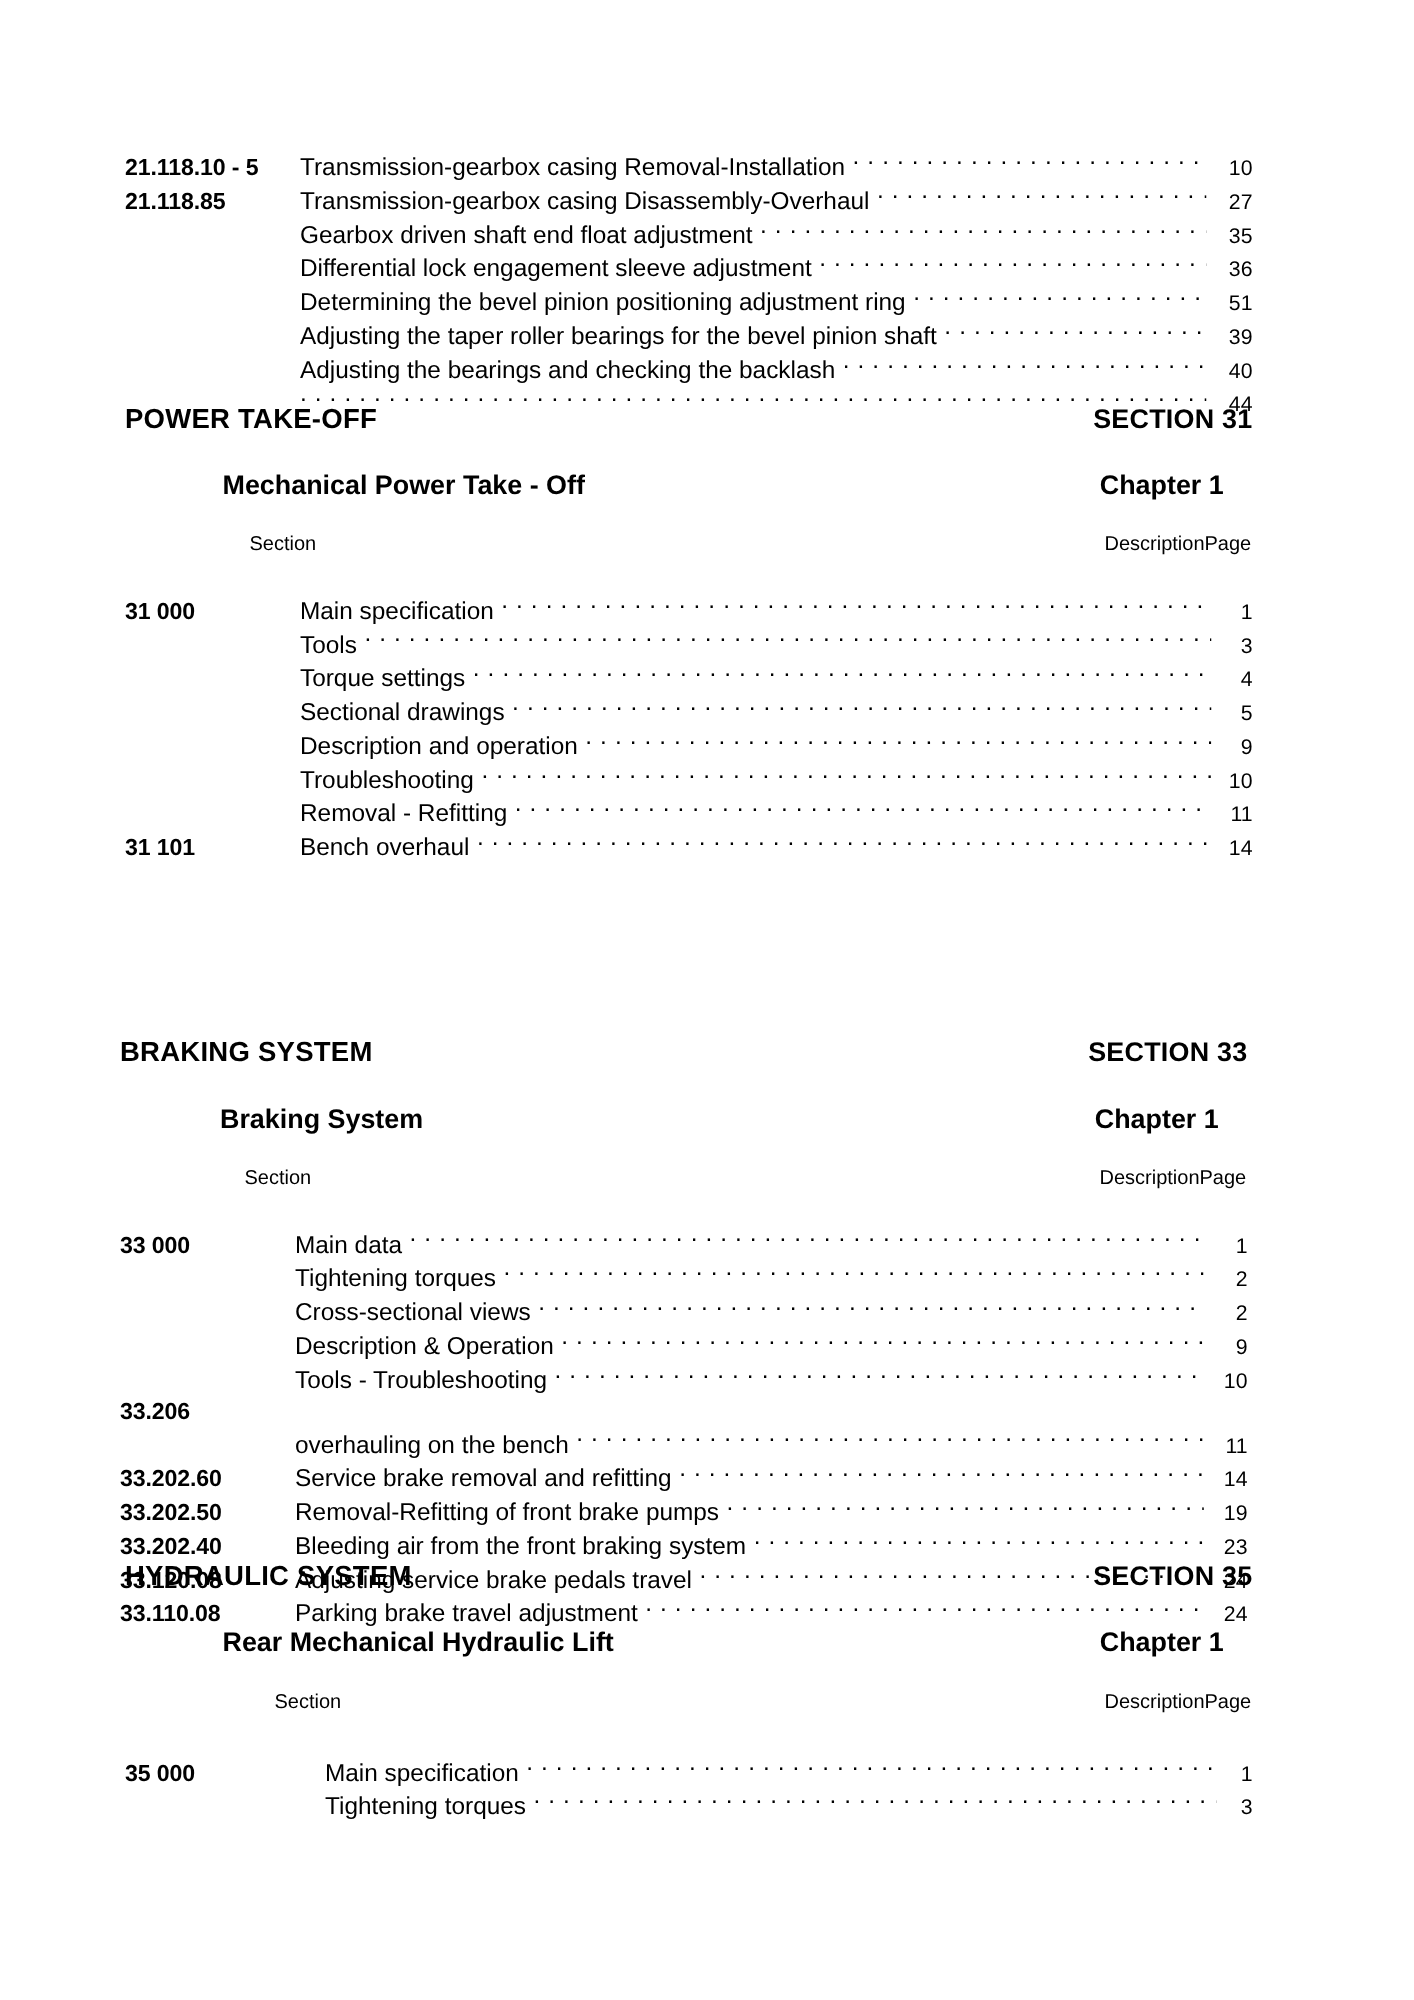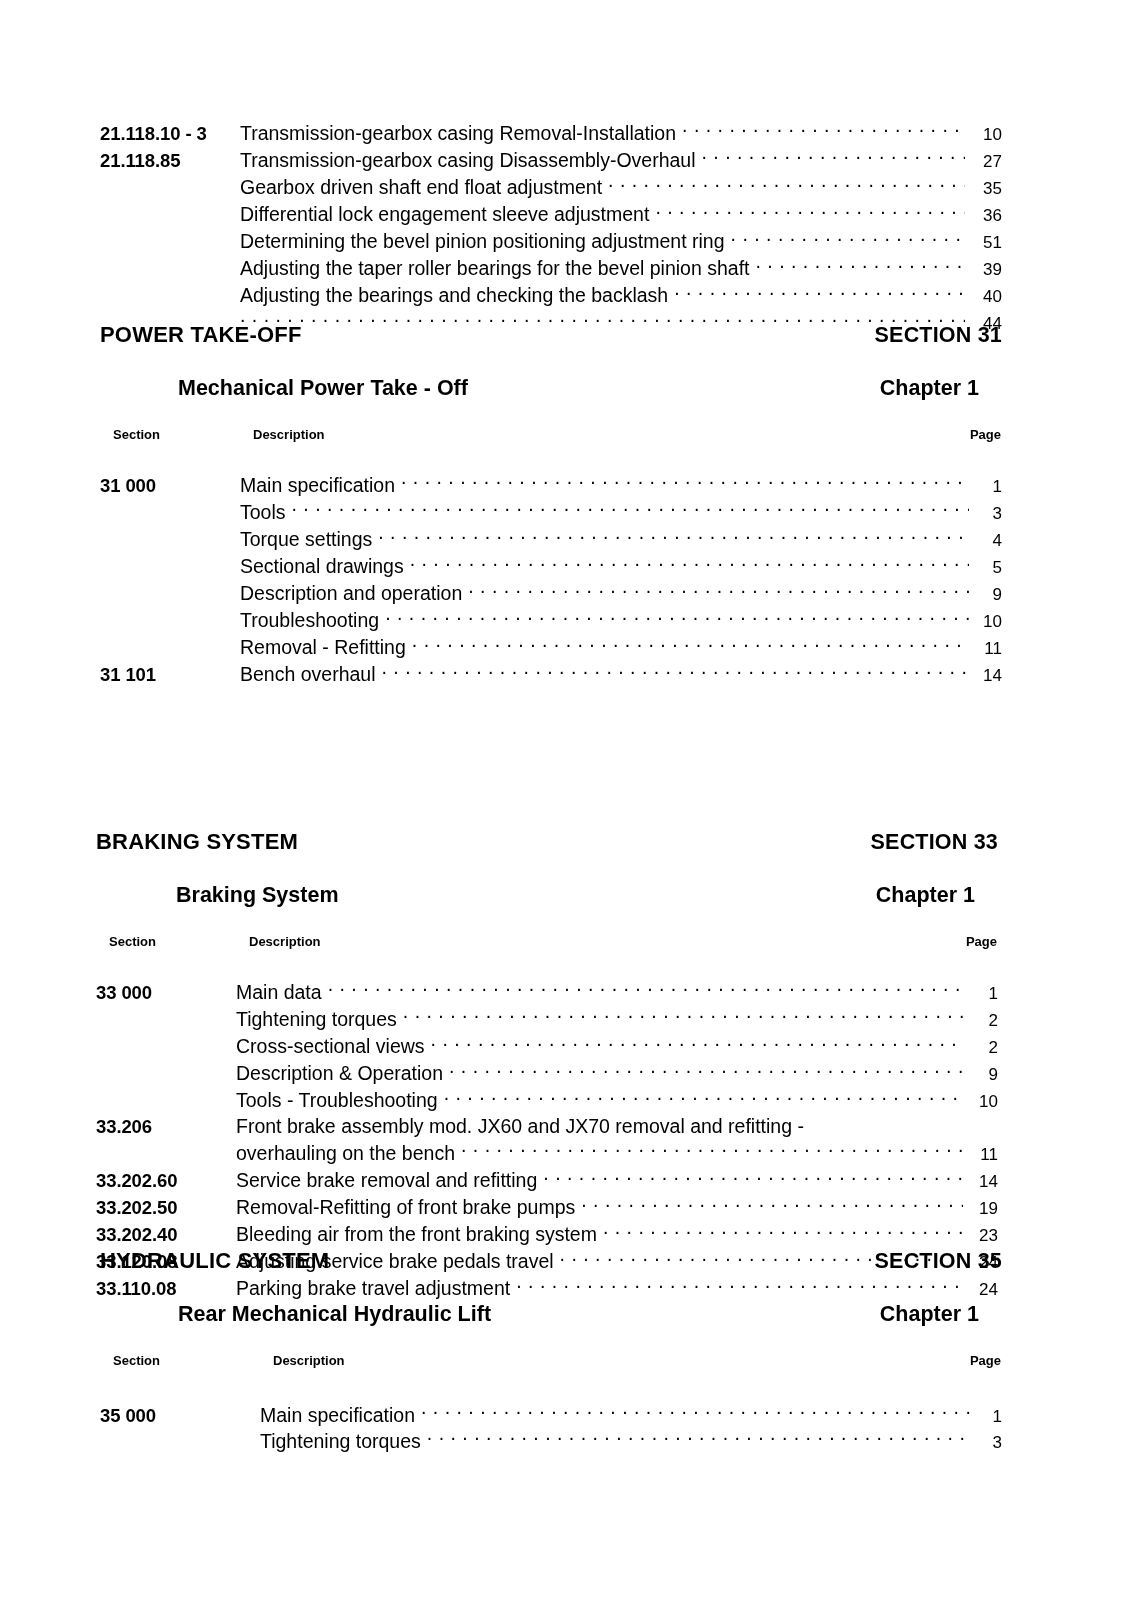--- a/index.html
+++ b/index.html
@@ -92,22 +92,23 @@
     align-items: baseline;
     font-weight: bold;
     font-size: 21.5px;
   }
   .chapter-head .ch-left  { margin-left: 78px; }
   .chapter-head .ch-right { margin-right: 23px; }
 
   .col-head {
     display: flex;
     align-items: baseline;
-    font-weight: bold;
-    font-size: 13px;
+    font-weight: normal;
+    font-size: 16px;
+    text-align: right;
   }
   .col-head .h-section { width: 140px; padding-left: 13px; }
   .col-head .h-desc    { flex: 1 1 auto; }
   .col-head .h-page    { padding-right: 1px; }
 
   
   .block-pto {
     position: absolute;
     left: 100px;
     top: 322px;
@@ -165,21 +166,21 @@
   .block-hyd .toc-row { line-height: 25.4px; }
 </style>
 </head>
 <body>
 
 <div class="page">
 
   <div class="block-top">
     <div id="rows-top">
         <div class="toc-row">
-          <span class="col-section">21.118.10 - 3</span>
+          <span class="col-section">21.118.10 - 5</span>
           <span class="col-desc">Transmission-gearbox casing Removal-Installation</span>
           <span class="leader"></span>
           <span class="col-page">10</span>
         </div>
         <div class="toc-row">
           <span class="col-section">21.118.85</span>
           <span class="col-desc">Transmission-gearbox casing Disassembly-Overhaul</span>
           <span class="leader"></span>
           <span class="col-page">27</span>
         </div>
@@ -328,21 +329,20 @@
         </div>
         <div class="toc-row">
           <span class="col-section"></span>
           <span class="col-desc">Tools - Troubleshooting</span>
           <span class="leader"></span>
           <span class="col-page">10</span>
         </div>
         <div class="toc-row wrap">
           <div class="line1">
             <span class="col-section">33.206</span>
-            <span class="col-desc">Front brake assembly mod. JX60 and JX70 removal and refitting -</span>
           </div>
           <div class="line2">
             <span class="spacer"></span>
             <span class="col-desc">overhauling on the bench</span>
             <span class="leader"></span>
             <span class="col-page">11</span>
           </div>
         </div>
         <div class="toc-row">
           <span class="col-section">33.202.60</span>

